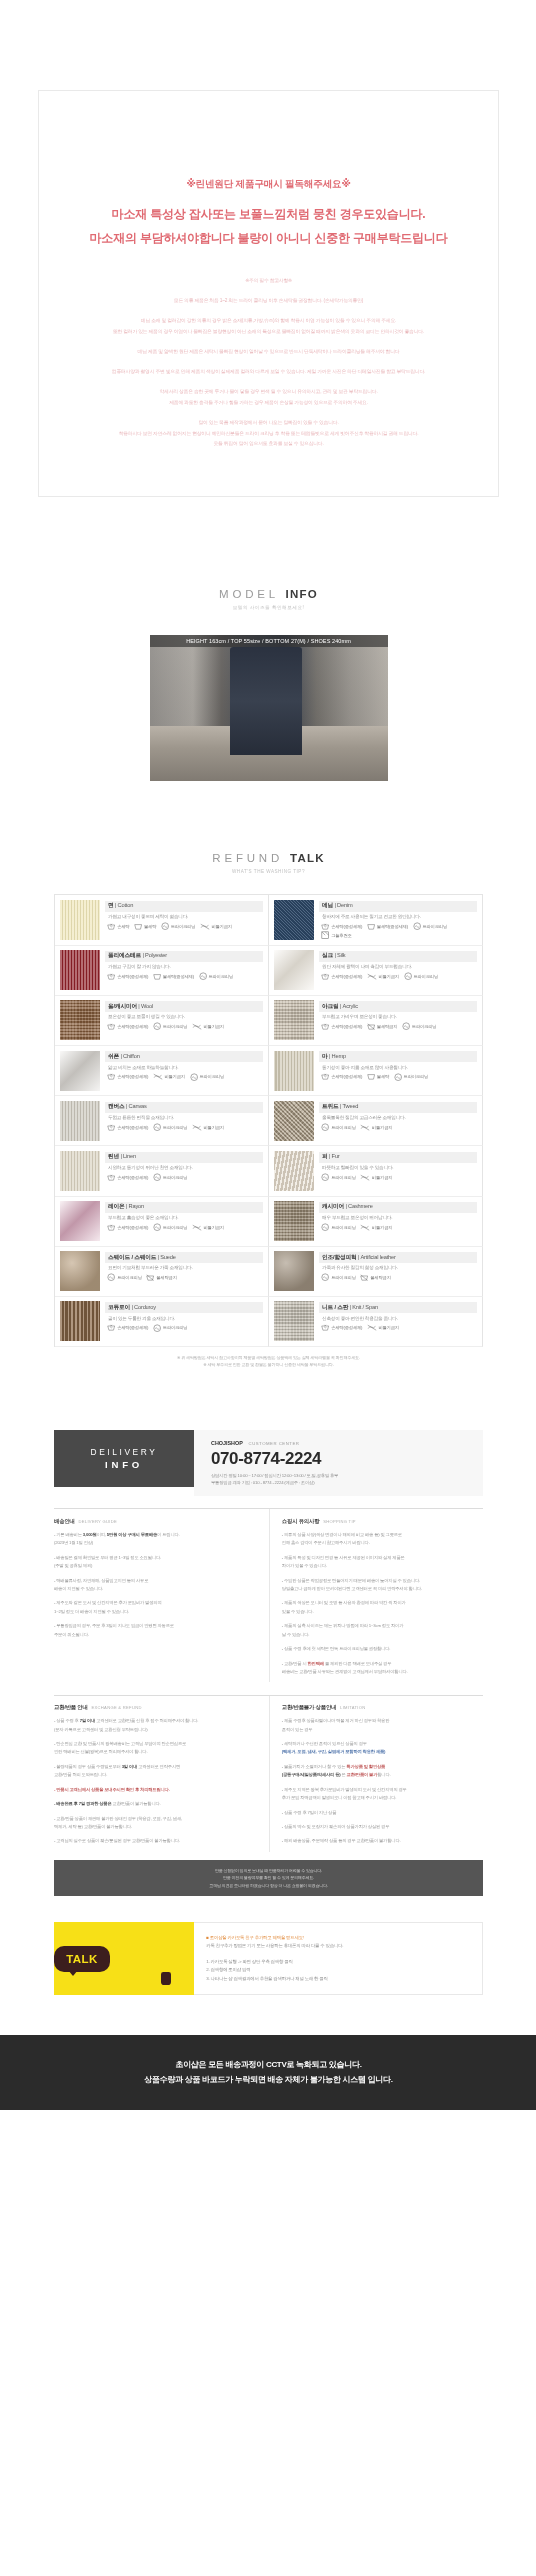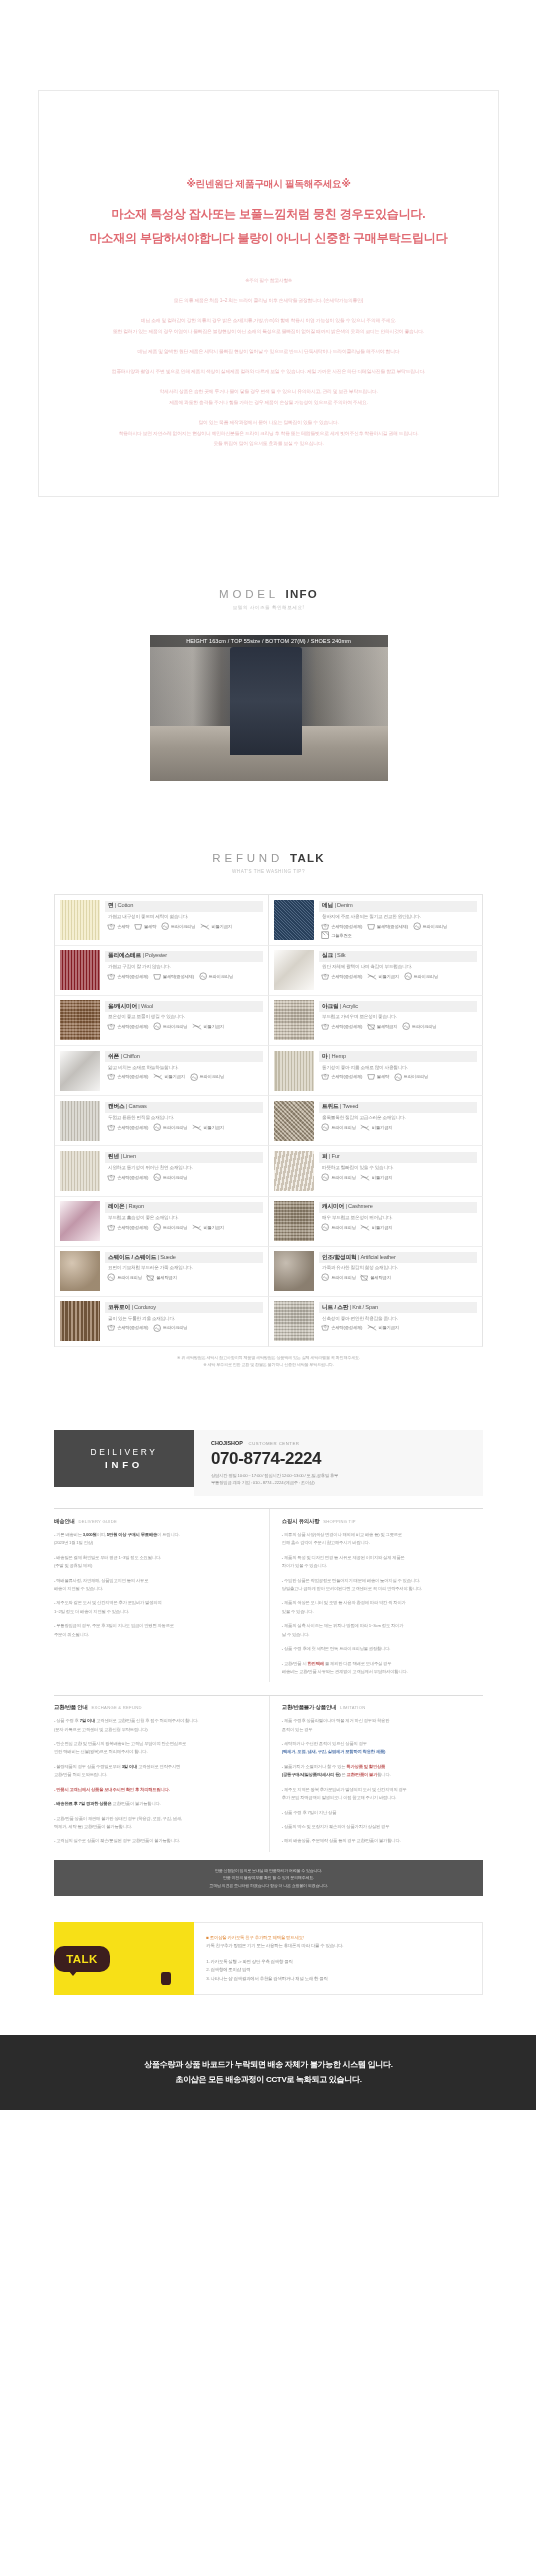--- a/index.html
+++ b/index.html
@@ -846,18 +846,18 @@
         </div>
       <div class="kk-list" id="kk-list">
           <div>1. 카카오톡 실행 -&gt; 화면 상단 우측 검색창 클릭</div>
           <div>2. 검색창에 초이샵 입력</div>
           <div>3. 나타나는 샵 검색결과에서 추천을 검색하거나 채널 노래 한 클릭</div>
         </div>
     </div>
   </div>
 
   <div class="cctv">
+    <div>초이샵은 모든 배송과정이 CCTV로 녹화되고 있습니다.</div>
     <div>상품수량과 상품 바코드가 누락되면 배송 자체가 불가능한 시스템 입니다.</div>
-    <div>초이샵은 모든 배송과정이 CCTV로 녹화되고 있습니다.</div>
   </div>
   <div class="spacer-bottom"></div>
 </div>
 
 
 </body></html>

